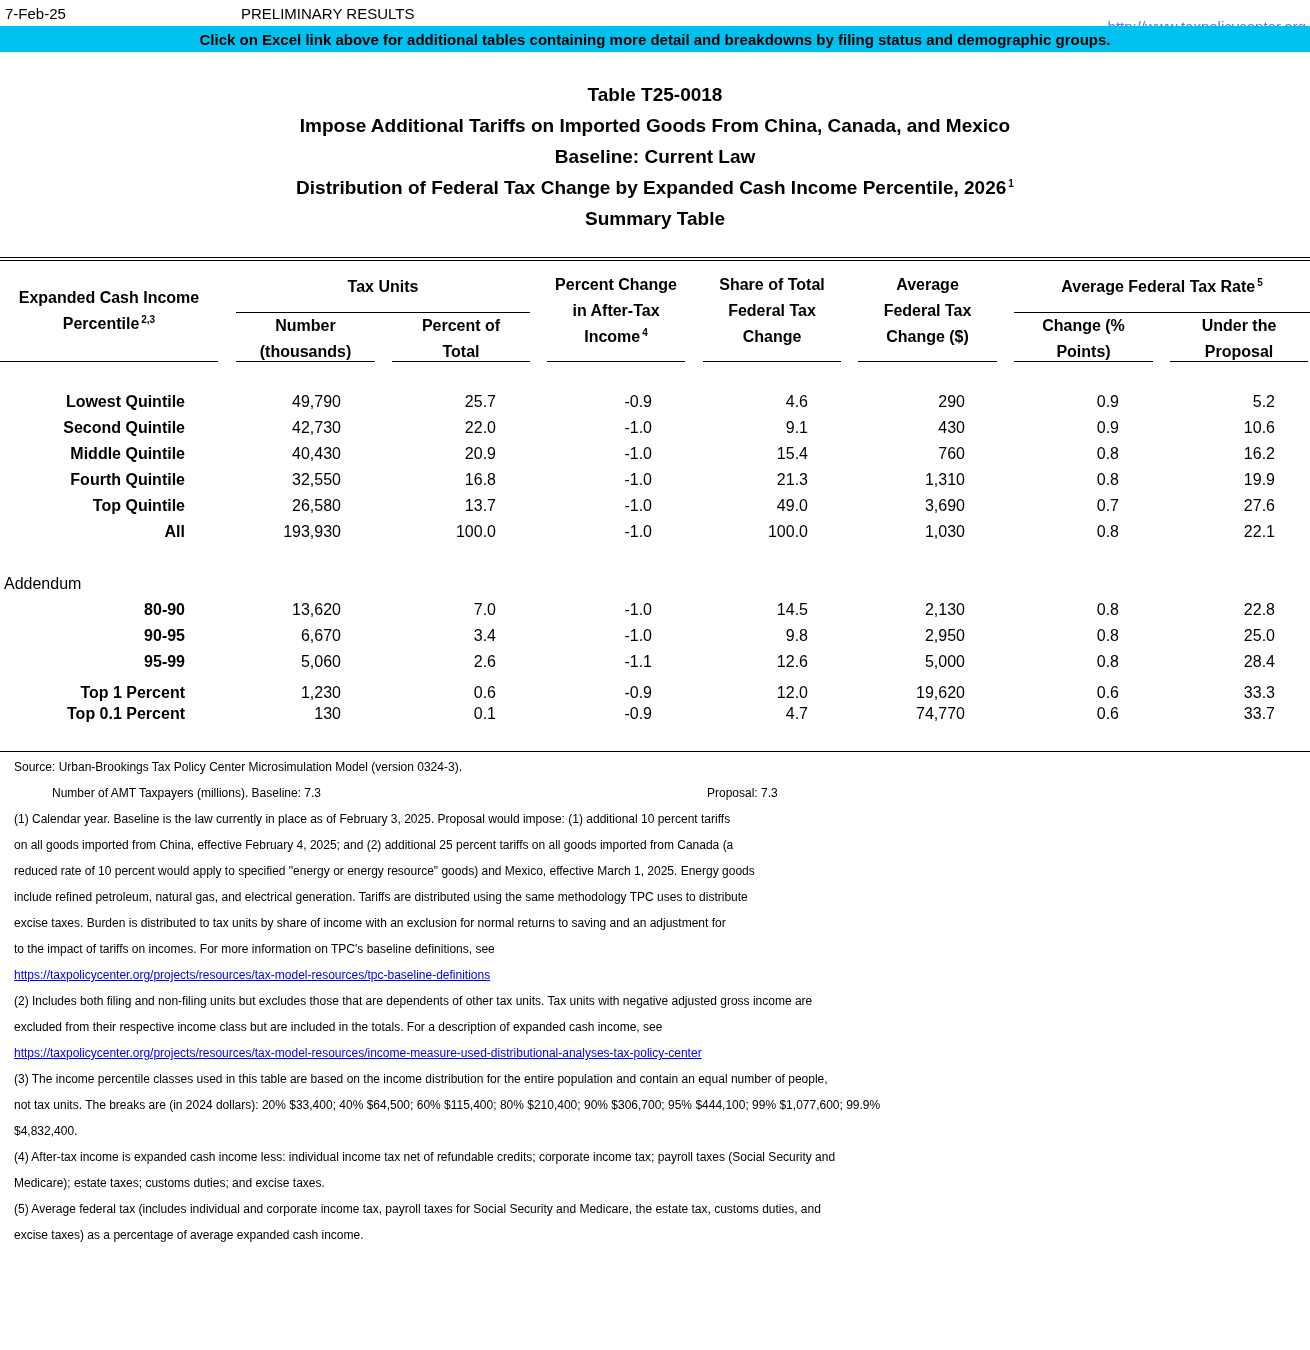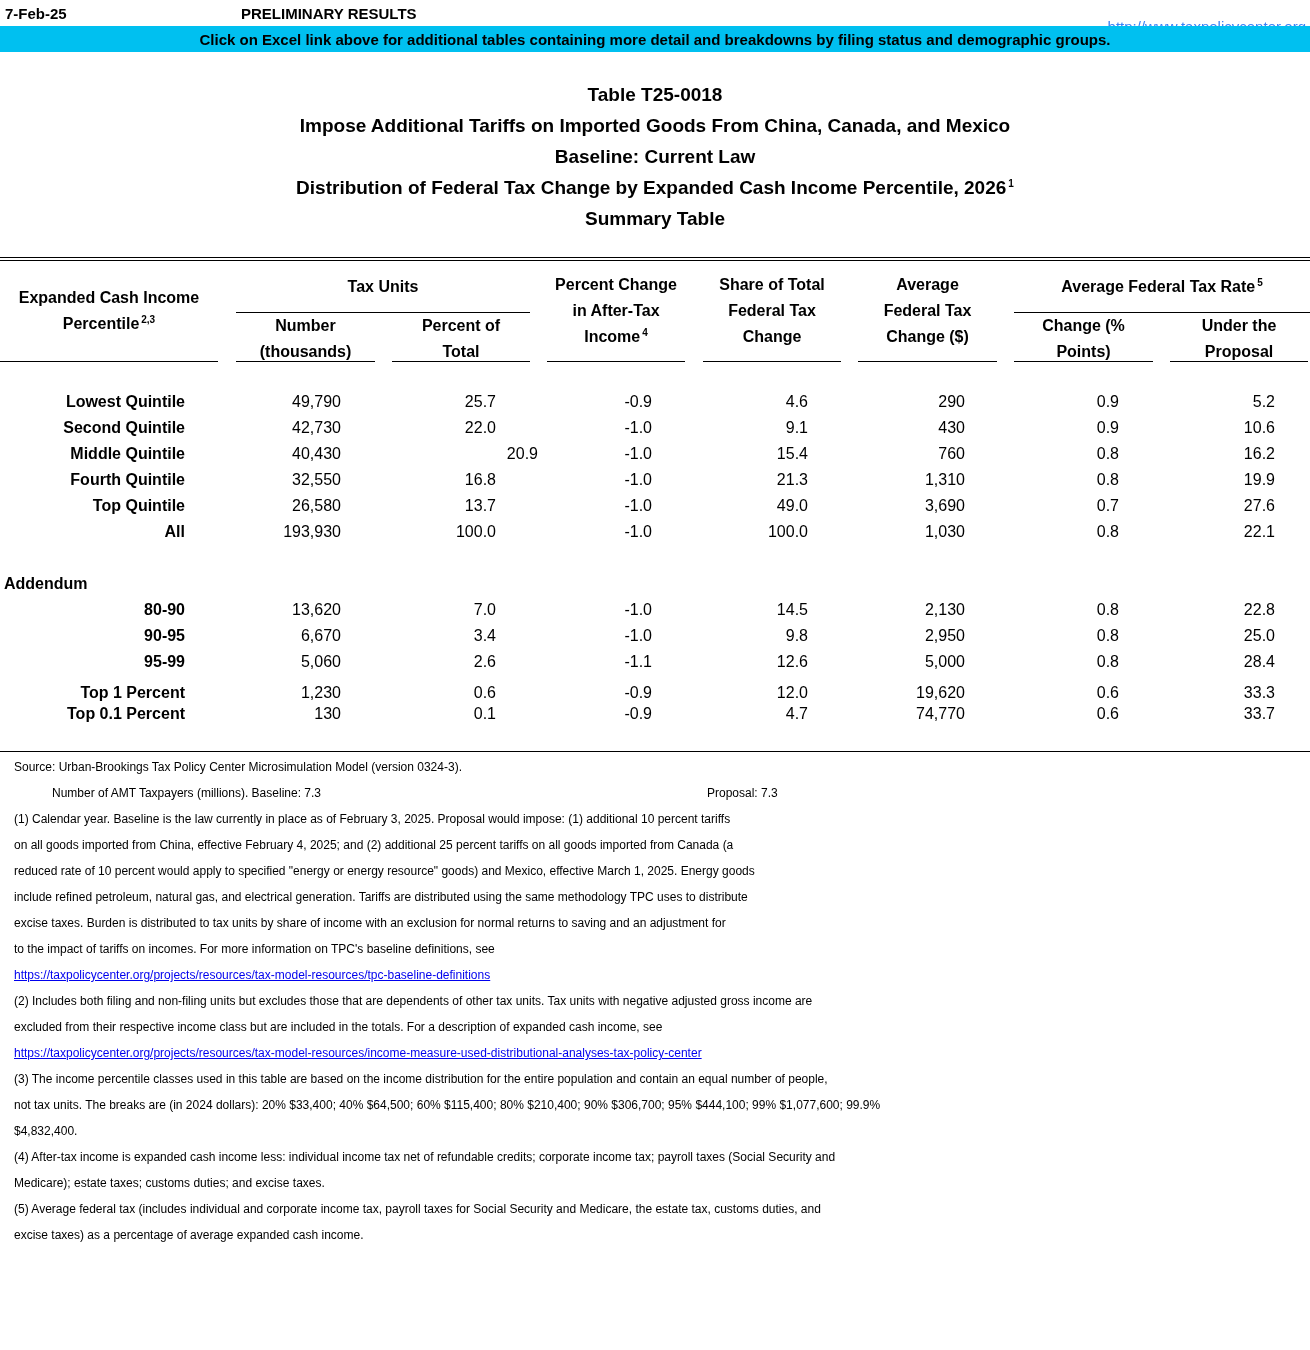--- a/index.html
+++ b/index.html
@@ -1,21 +1,21 @@
 <!DOCTYPE html>
 <html><head>
   <meta charset="utf-8">
   <style>
     html, body { margin: 0; padding: 0; background: #ffffff; }
     body {
       width: 1310px; height: 1350px; position: relative; overflow: hidden;
       font-family: "Liberation Sans", sans-serif; color: #000;
     }
     .abs { position: absolute; }
-    .bold { font-weight: bold; }
+    .bold { font-weight: normal; }
     .toprow { top: 4px; height: 20px; font-size: 15px; line-height: 20px; }
     #date { left: 5px; }
     #prelim { left: 241px; }
     #tpclink { right: 4px; color: #3b82f6; text-decoration: underline; cursor: pointer; margin-top: 13px; }
     #banner {
       left: 0; top: 26px; width: 1310px; height: 26px; background: #00c0f0;
       font-size: 15px; font-weight: bold; line-height: 27px; text-align: center;
     }
     #banner span { position: relative; left: 0; }
     .title-line {
@@ -124,21 +124,21 @@
       <div class="cell" style="right: 814px;">22.0</div>
       <div class="cell" style="right: 658px;">-1.0</div>
       <div class="cell" style="right: 502px;">9.1</div>
       <div class="cell" style="right: 345px;">430</div>
       <div class="cell" style="right: 191px;">0.9</div>
       <div class="cell" style="right: 35px;">10.6</div>
     </div>
     <div class="abs row" style="top: 441px;">
       <div class="cell lbl" style="right: 1125px;">Middle Quintile</div>
       <div class="cell" style="right: 969px;">40,430</div>
-      <div class="cell" style="right: 772px;">20.9</div>
+      <div class="cell" style="right: 814px;">20.9</div>
       <div class="cell" style="right: 658px;">-1.0</div>
       <div class="cell" style="right: 502px;">15.4</div>
       <div class="cell" style="right: 345px;">760</div>
       <div class="cell" style="right: 191px;">0.8</div>
       <div class="cell" style="right: 35px;">16.2</div>
     </div>
     <div class="abs row" style="top: 467px;">
       <div class="cell lbl" style="right: 1125px;">Fourth Quintile</div>
       <div class="cell" style="right: 969px;">32,550</div>
       <div class="cell" style="right: 814px;">16.8</div>

